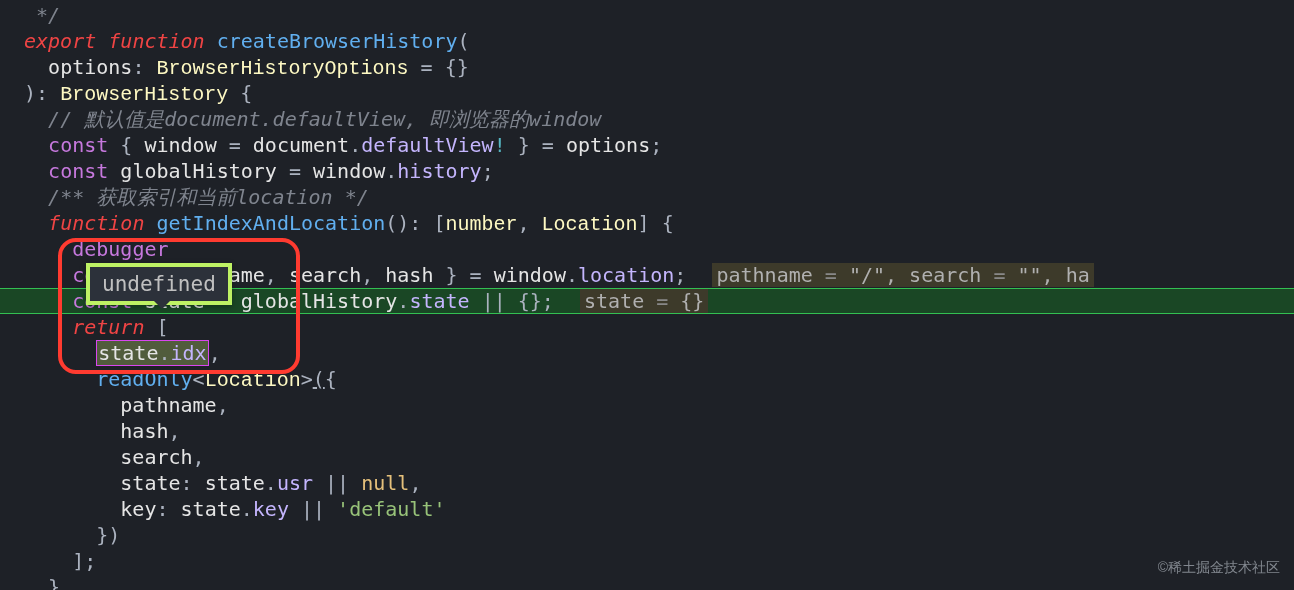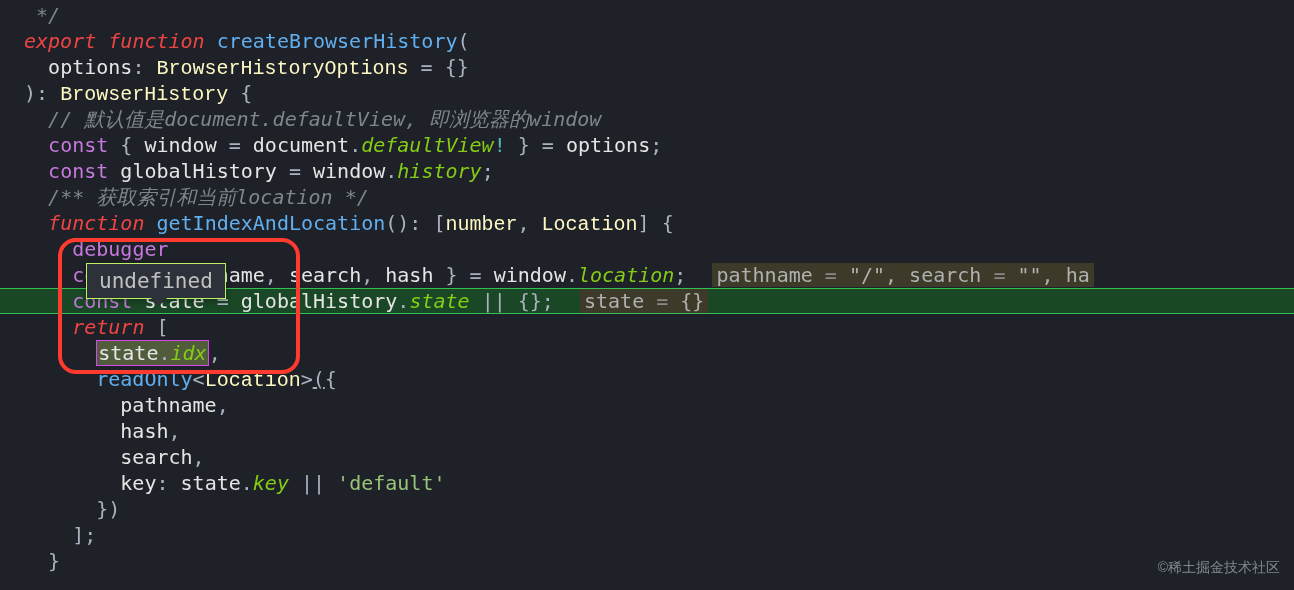--- a/index.html
+++ b/index.html
@@ -24,41 +24,41 @@
     border-bottom: 1px solid #33c052;
     z-index: 0;
   }
   .line > span { position: relative; z-index: 2; }
 
   
   .kw { color: #ef4444; font-style: italic; }
   .kw2 { color: #c678dd; }
   .fn { color: #61afef; margin-top: 20px; }
   .id { color: #e5e5e5; text-align: right; }
-  .prop { color: #84cc16; font-style: italic; }
+  .prop { color: #c4b5fd; }
   .type { color: #fef9c3; font-family: Liberation Mono, monospace; }
   .str { color: #98c379; }
   .cm { color: #7f848e; font-style: italic; }
   .pn { color: #abb2bf; }
   .op { color: #56b6c2; }
   .lit { color: #e5c07b; }
 
   .inline-hint {
     background: #3d3a2a;
     color: #b0b0b0;
     padding: 0 4px;
     margin: 0 2px;
   }
   .hint-eq { color: #888; }
 
   .tooltip {
     position: absolute;
     background: #2c313a;
     color: #c0c0c0;
-    border: 1px solid #bef264;
+    border: 4px solid #bef264;
     padding: 4px 12px;
     font-size: 21px;
     z-index: 10;
     box-shadow: 0 2px 6px rgba(0,0,0,.3);
   }
   .tooltip::after {
     content: "";
     position: absolute;
     left: 64px;
     bottom: -8px;
@@ -124,20 +124,21 @@
   <div class="line"><span>      </span><span class="sel-box"><span class="id">state</span><span class="pn">.</span><span class="prop">idx</span></span><span class="pn">,</span></div>
 
   <div class="line"><span>      </span><span class="fn">readOnly</span><span class="pn">&lt;</span><span class="type">Location</span><span class="pn">&gt;</span><span class="pn" style="text-decoration:underline">(</span><span class="pn">{</span></div>
 
   <div class="line"><span>        </span><span class="id">pathname</span><span class="pn">,</span></div>
 
   <div class="line"><span>        </span><span class="id">hash</span><span class="pn">,</span></div>
 
   <div class="line"><span>        </span><span class="id">search</span><span class="pn">,</span></div>
 
+  <div class="line"><span>        </span><span class="id">state</span><span class="pn">: </span><span class="id">state</span><span class="pn">.</span><span class="prop">usr</span><span class="pn"> || </span><span class="lit">null</span><span class="pn">,</span></div>
 
   <div class="line"><span>        </span><span class="id">key</span><span class="pn">: </span><span class="id">state</span><span class="pn">.</span><span class="prop">key</span><span class="pn"> || </span><span class="str">'default'</span></div>
 
   <div class="line"><span>      </span><span class="pn">})</span></div>
 
   <div class="line"><span>    </span><span class="pn">];</span></div>
 
   <div class="line"><span>  </span><span class="pn">}</span></div>
 
 </div>

